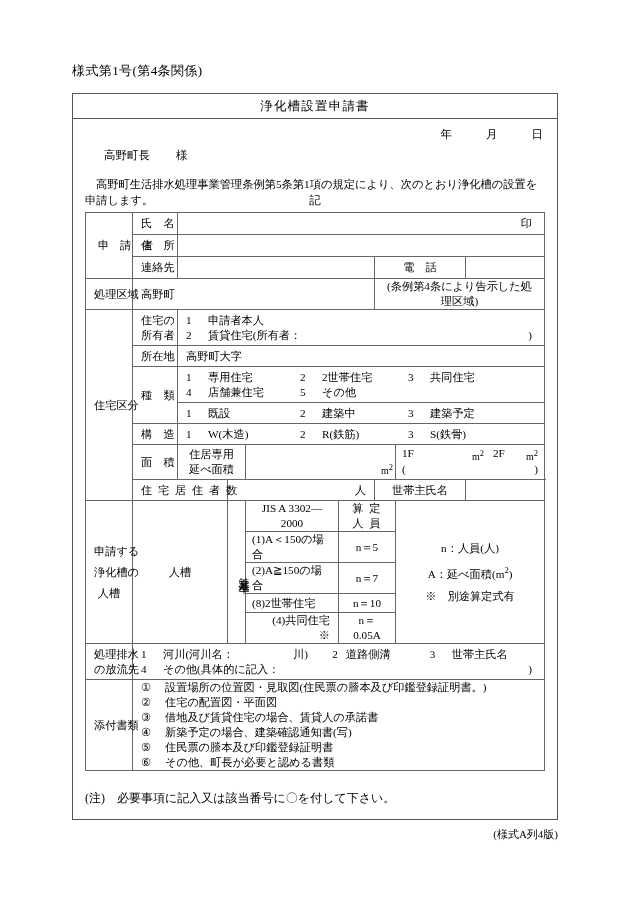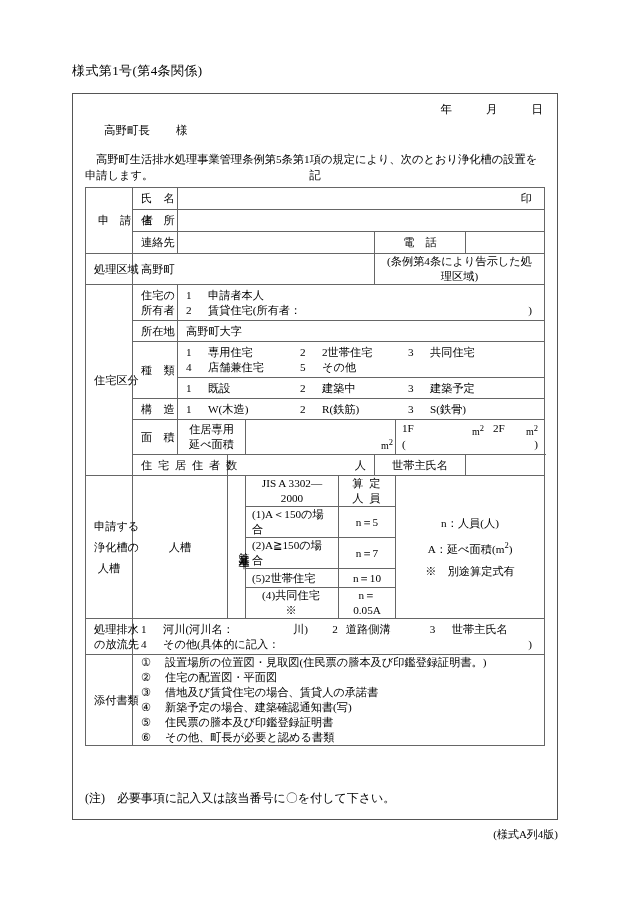--- a/index.html
+++ b/index.html
@@ -225,20 +225,21 @@
 </style>
 </head>
 <body>
 
 <div class="page">
 
   <div class="form-no">様式第1号(第4条関係)</div>
 
   <div class="frame">
 
+    <div class="doc-title">浄化槽設置申請書</div>
 
     <div class="preamble">
       <div class="date-line">
         <span class="date-y">年</span><span class="date-m">月</span><span class="date-d">日</span>
       </div>
       <div class="addressee">
         <span>高野町長</span><span class="sama">様</span>
       </div>
       <div class="statement">高野町生活排水処理事業管理条例第5条第1項の規定により、次のとおり浄化槽の設置を申請します。</div>
       <div class="ki">記</div>
@@ -380,25 +381,25 @@
       </tr>
       <tr>
         <td class="ctr" style="height:19px;text-align:left;padding-left:6px">(1)A＜150の場合</td>
         <td class="ctr" colspan="2">n＝5</td>
       </tr>
       <tr>
         <td class="ctr" style="height:19px;text-align:left;padding-left:6px">(2)A≧150の場合</td>
         <td class="ctr" colspan="2">n＝7</td>
       </tr>
       <tr>
-        <td class="ctr" style="height:19px;text-align:left;padding-left:6px">(5)2世帯住宅</td>
+        <td class="ctr" style="height:19px;text-align:left;padding-left:6px">(8)2世帯住宅</td>
         <td class="ctr" colspan="2">n＝10</td>
       </tr>
       <tr>
-        <td class="ctr" style="height:19px;text-align:center;padding-left:6px">(4)共同住宅　※</td>
+        <td class="ctr" style="height:19px;text-align:right;padding-left:6px">(4)共同住宅　※</td>
         <td class="ctr" colspan="2">n＝0.05A</td>
       </tr>
 
       <tr>
         <td class="lbl-ml">
           <span>処理排水</span><br>
           <span>の放流先</span>
         </td>
         <td class="opts" colspan="8" style="height:36px">
           <span class="num">1</span><span class="opt">河川(河川名：</span><span class="opt" style="display:inline-block;width:74px;text-align:right">川)</span><span class="num" style="width:30px;text-align:right;padding-right:8px">2</span><span class="opt w-b">道路側溝</span><span class="num">3</span><span class="opt">世帯主氏名</span><br>

